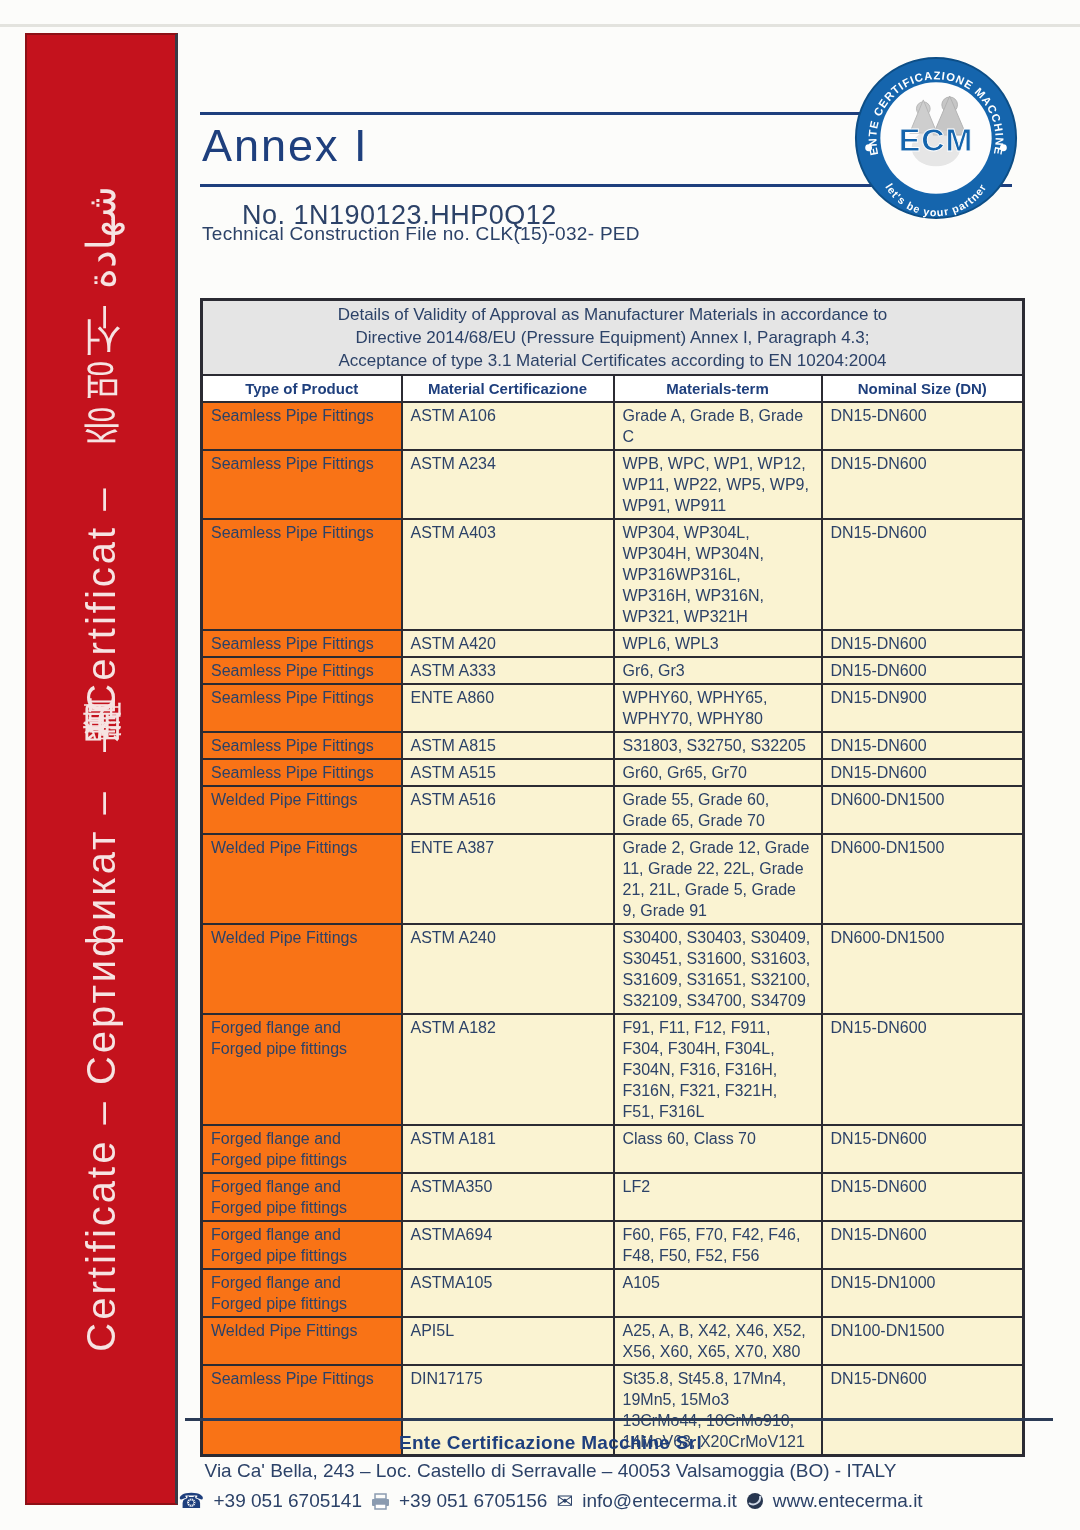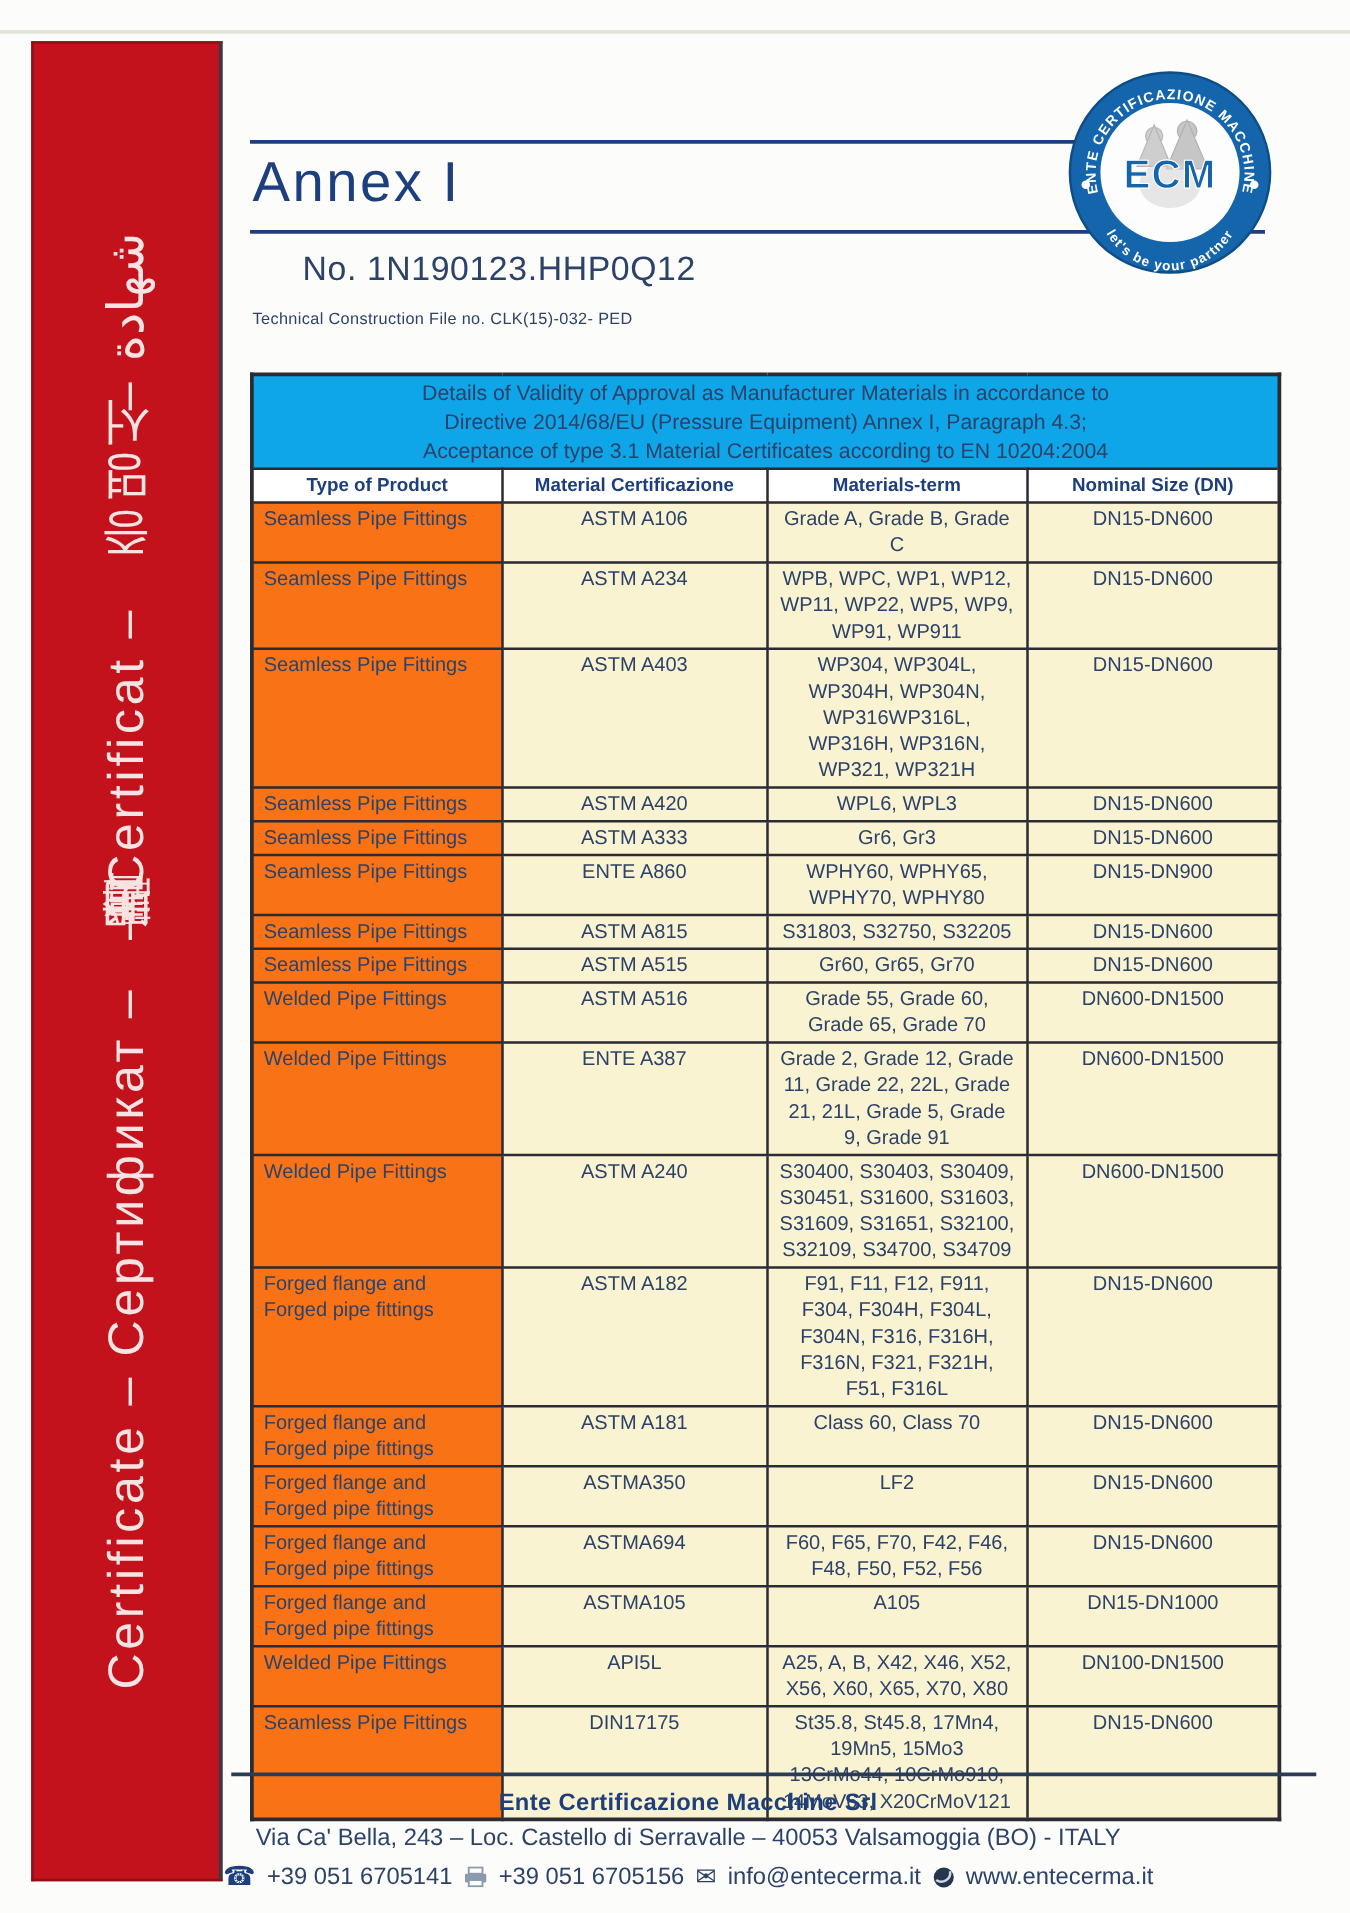--- a/index.html
+++ b/index.html
@@ -41,40 +41,40 @@
 
   
   .rule{position:absolute;height:3px;background:var(--navy);}
   .rule-top{left:200px;top:112px;width:812px;}
   .rule-mid{left:200px;top:184px;width:812px;}
   .page-title{
     position:absolute;left:202px;top:120px;
     font-size:45px;letter-spacing:2px;color:var(--navy);font-weight:400;
   }
   .cert-no{position:absolute;left:202px;top:200px;font-size:27px;color:var(--text);letter-spacing:.5px;margin-left:40px;}
-  .tcf-no{position:absolute;left:202px;top:247px;font-size:13px;color:var(--text);letter-spacing:.3px;}
+  .tcf-no{position:absolute;left:202px;top:223px;font-size:19px;color:var(--text);letter-spacing:.3px;}
 
   .logo{position:absolute;left:853px;top:55px;width:166px;height:166px;}
 
   
   table.materials{
     position:absolute;left:200px;top:298px;width:822px;
     border-collapse:collapse;table-layout:fixed;
     font-size:16px;line-height:21px;color:var(--text);
   }
   table.materials td,table.materials th{
     border:2px solid var(--border);
     vertical-align:top;
     padding:2px 8px;
   }
   table.materials{border:3px solid var(--border);}
-  .caption-cell{background:#0ea5e9;text-align:center;font-size:17px;line-height:23px;padding:3px 4px;}
+  .caption-cell{background:#e5e5e5;text-align:center;font-size:17px;line-height:23px;padding:3px 4px;}
   th.col-h{background:#fff;text-align:center;font-weight:bold;color:var(--navy);font-size:15px;padding:2px 4px;}
   td.c-product{background:#f97316;}
-  td.c-spec,td.c-materials,td.c-size{background:var(--cream);text-align:center;}
+  td.c-spec,td.c-materials,td.c-size{background:var(--cream);}
 
   
   .footer-rule{position:absolute;left:185px;top:1418px;width:868px;height:3px;background:#2b3b56;}
   .footer{position:absolute;left:178px;top:1432px;width:745px;text-align:center;}
   .footer-company{font-size:19px;font-weight:bold;color:var(--navy);letter-spacing:.3px;}
   .footer-address{font-size:19px;margin-top:6px;color:var(--text);}
   .footer-contacts{
     margin-top:7px;font-size:19px;color:var(--text);
     display:flex;justify-content:center;align-items:center;gap:9px;
   }

